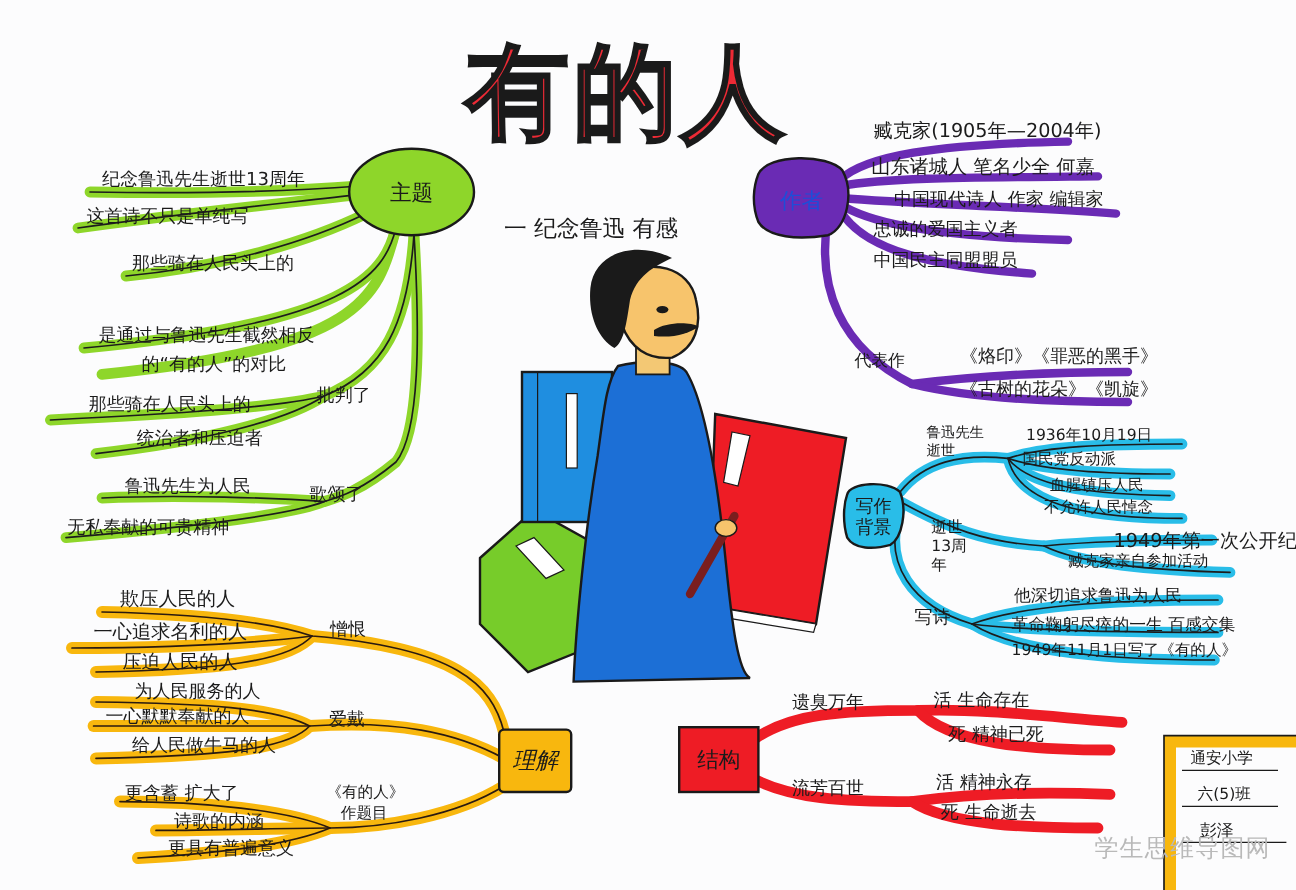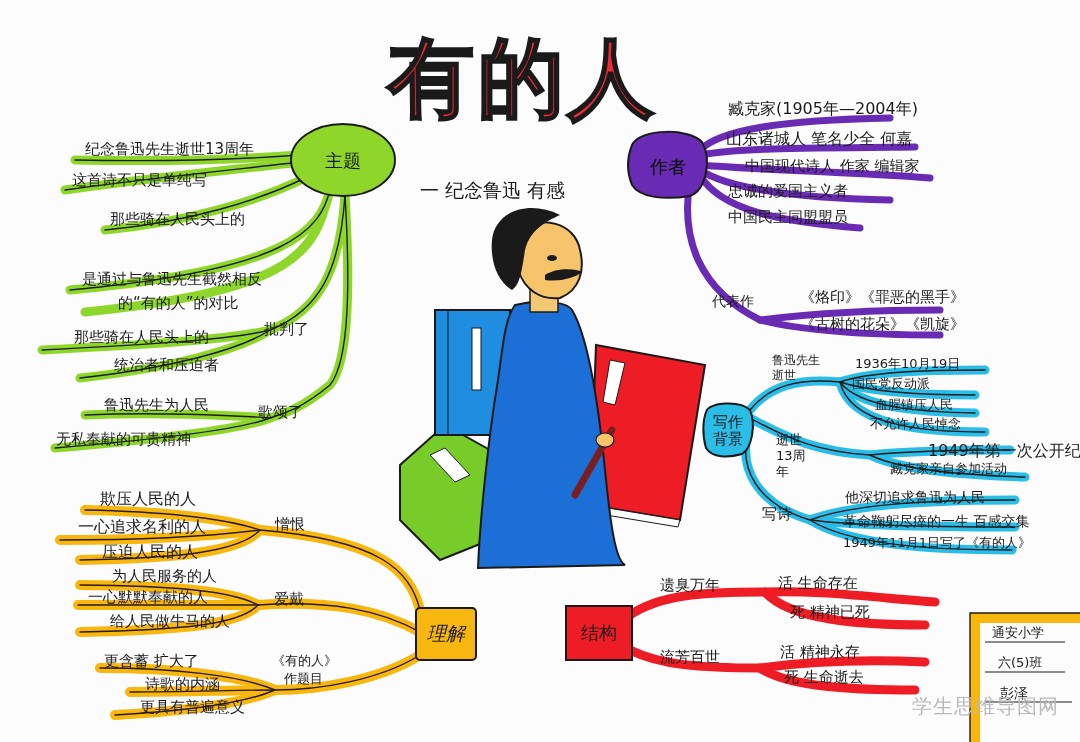--- a/index.html
+++ b/index.html
@@ -166,21 +166,21 @@
 <div class="t" style="left:110px;top:210px;">那些骑在人民头上的</div>
 <div class="t" style="left:82px;top:270px;">是通过与鲁迅先生截然相反</div>
 <div class="t" style="left:118px;top:294px;">的“有的人”的对比</div>
 <div class="t" style="left:264px;top:320px;">批判了</div>
 <div class="t" style="left:74px;top:328px;">那些骑在人民头上的</div>
 <div class="t" style="left:114px;top:356px;">统治者和压迫者</div>
 <div class="t" style="left:258px;top:403px;">歌颂了</div>
 <div class="t" style="left:104px;top:396px;">鲁迅先生为人民</div>
 <div class="t" style="left:56px;top:430px;">无私奉献的可贵精神</div>
 
-<div class="node" style="left:640px;top:150px;width:56px;height:34px;border:none;background:transparent;color:#000000;">
+<div class="node" style="left:640px;top:150px;width:56px;height:34px;border:none;background:transparent;color:#1d4ed8;">
   <span>作者</span>
 </div>
 <div class="t" style="left:728px;top:100px;font-size:16px;">臧克家(1905年—2004年)</div>
 <div class="t" style="left:726px;top:130px;font-size:16px;">山东诸城人 笔名少全 何嘉</div>
 <div class="t" style="left:745px;top:157px;">中国现代诗人 作家 编辑家</div>
 <div class="t" style="left:728px;top:182px;">忠诚的爱国主义者</div>
 <div class="t" style="left:728px;top:208px;">中国民主同盟盟员</div>
 <div class="t" style="left:712px;top:292px;font-size:14px;">代表作</div>
 <div class="t" style="left:800px;top:288px;">《烙印》《罪恶的黑手》</div>
 <div class="t" style="left:800px;top:315px;">《古树的花朵》《凯旋》</div>

